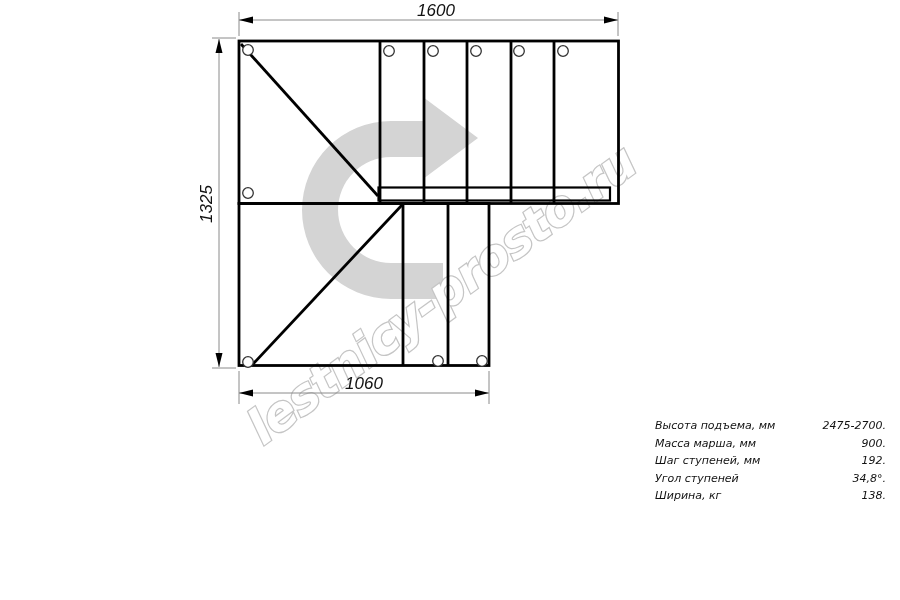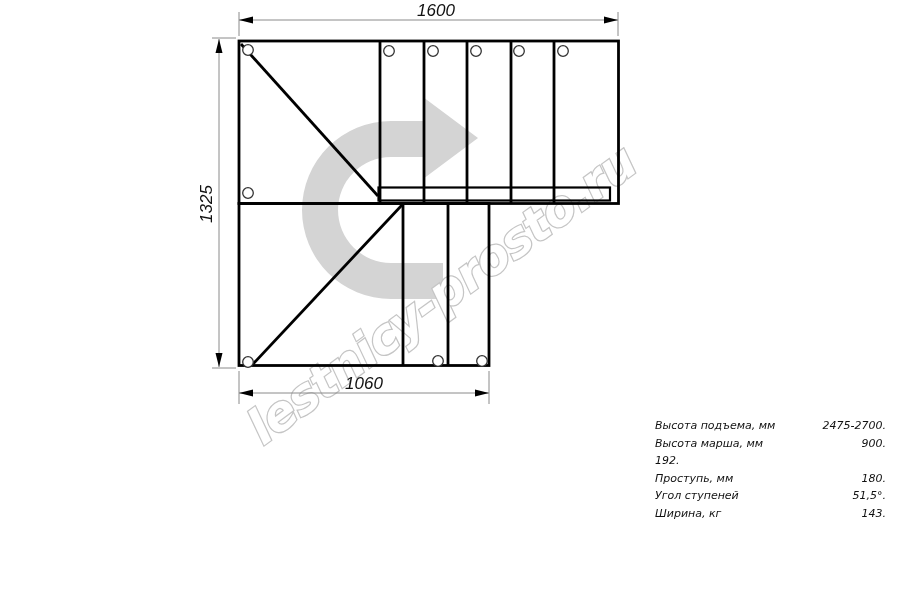--- a/index.html
+++ b/index.html
@@ -106,33 +106,30 @@
       <text class="dim-text" x="364" y="389" text-anchor="middle">1060</text>
     </g>
   </svg>
 
   <div class="specs">
     <div class="spec-row">
       <span class="lbl">Высота подъема, мм</span>
       <span class="val">2475-2700.</span>
     </div>
     <div class="spec-row">
-      <span class="lbl">Высота марша, мм</span>
+      <span class="lbl">Масса марша, мм</span>
       <span class="val">900.</span>
     </div>
     <div class="spec-row">
+      <span class="lbl">Шаг ступеней, мм</span>
       <span class="val">192.</span>
     </div>
     <div class="spec-row">
-      <span class="lbl">Проступь, мм</span>
-      <span class="val">180.</span>
-    </div>
-    <div class="spec-row">
       <span class="lbl">Угол ступеней</span>
-      <span class="val">51,5°.</span>
+      <span class="val">34,8°.</span>
     </div>
     <div class="spec-row">
       <span class="lbl">Ширина, кг</span>
-      <span class="val">143.</span>
+      <span class="val">138.</span>
     </div>
   </div>
 
 </div>
 
 </body></html>

